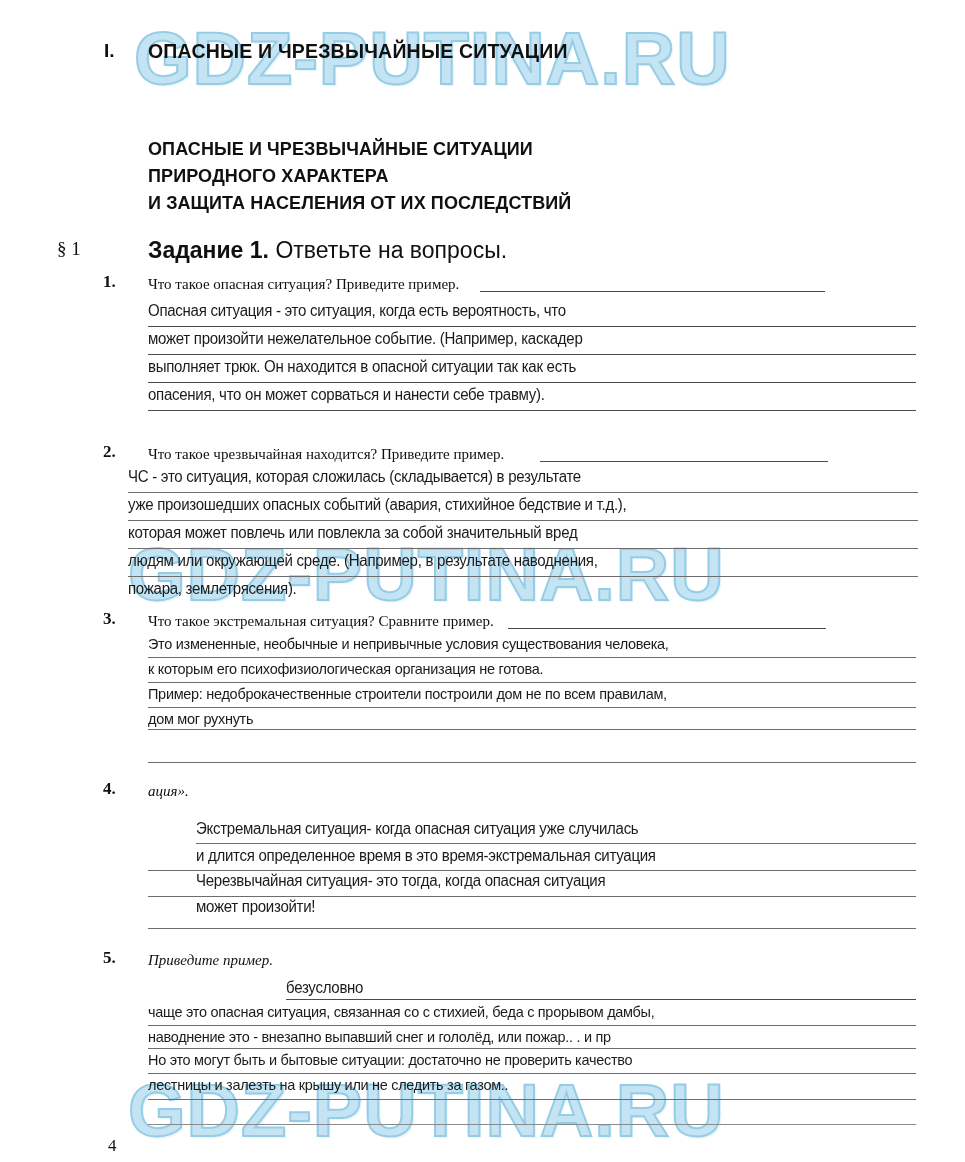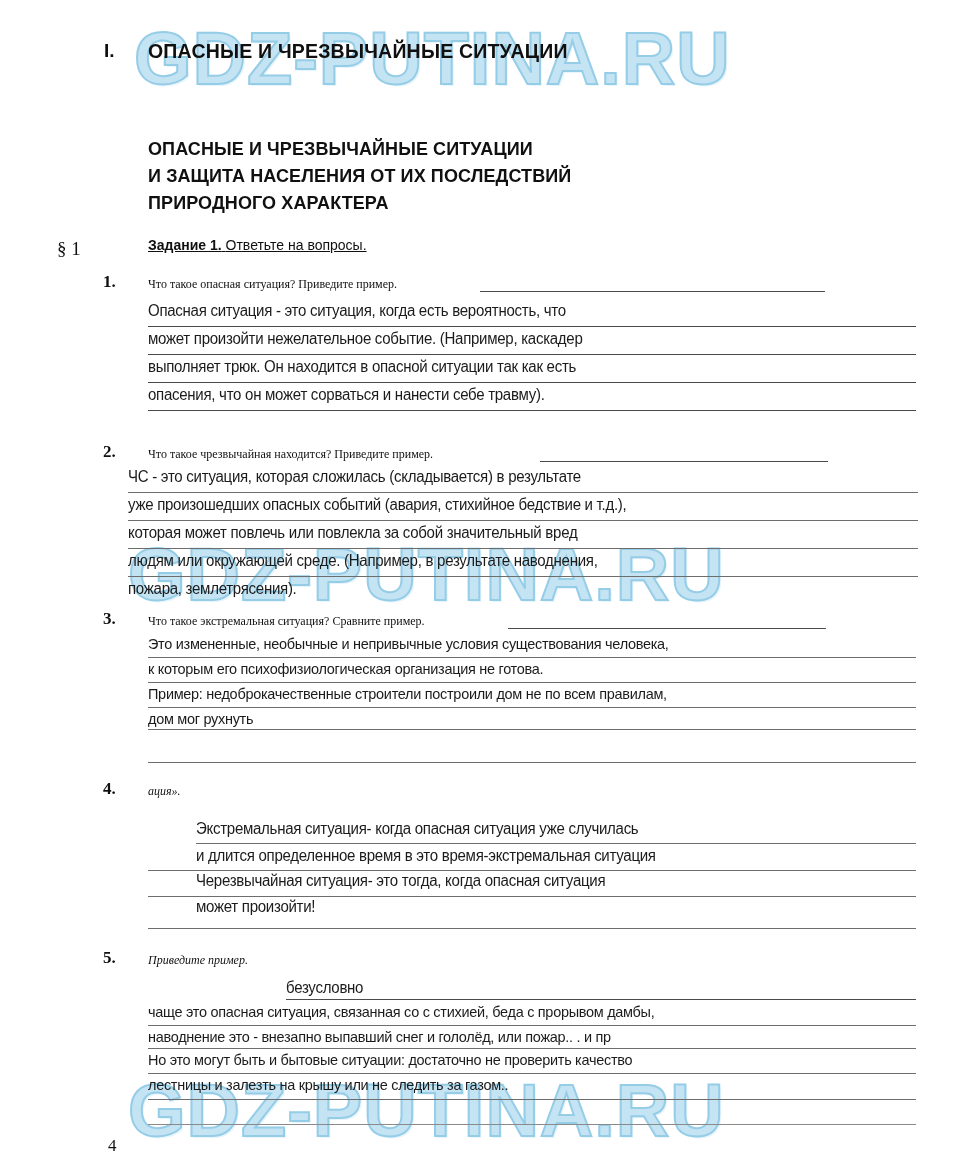--- a/index.html
+++ b/index.html
@@ -92,38 +92,37 @@
     position: absolute;
     left: 57px; top: 238px;
     font-family: "Liberation Serif", serif;
     font-size: 19px;
     font-weight: normal;
   }
   .task-line {
     position: absolute;
     left: 148px; top: 237px;
     font-family: "Liberation Sans", sans-serif;
-    font-size: 14px;
-    text-decoration: underline;
+    font-size: 23px;
   }
   .task-line b { font-weight: bold; }
 
   
   .q { position: absolute; left: 103px; width: 822px; }
   .q-num {
     position: absolute; left: 0; top: 0;
     width: 30px; text-align: left;
     font-family: "Liberation Serif", serif;
     font-weight: bold;
     font-size: 17px;
   }
   .q-text {
     margin-left: 45px;
     font-family: "Liberation Serif", serif;
-    font-size: 12px;
+    font-size: 15px;
     line-height: 24px;
   }
   .q-text .cont { display: block; font-style: italic; }
 
   
   .ans {
     position: absolute;
     font-family: "Liberation Sans", sans-serif;
     font-size: 15.6px;
     letter-spacing: -.3px;
@@ -163,22 +162,22 @@
 
   <div class="chapter">
     <span class="numeral">I.</span>
     <div class="lines">
       <div>ОПАСНЫЕ И ЧРЕЗВЫЧАЙНЫЕ СИТУАЦИИ</div>
     </div>
   </div>
 
   <div class="sect-head">
     <div>ОПАСНЫЕ И ЧРЕЗВЫЧАЙНЫЕ СИТУАЦИИ</div>
+    <div>ПРИРОДНОГО ХАРАКТЕРА</div>
     <div>И ЗАЩИТА НАСЕЛЕНИЯ ОТ ИХ ПОСЛЕДСТВИЙ</div>
-    <div>ПРИРОДНОГО ХАРАКТЕРА</div>
   </div>
 
   <div class="para-mark">§ 1</div>
   <div class="task-line">
     <b>Задание 1.</b>
     <span>Ответьте на вопросы.</span>
   </div>
 
   <div class="q" style="top:272px;">
     <span class="q-num">1.</span>

